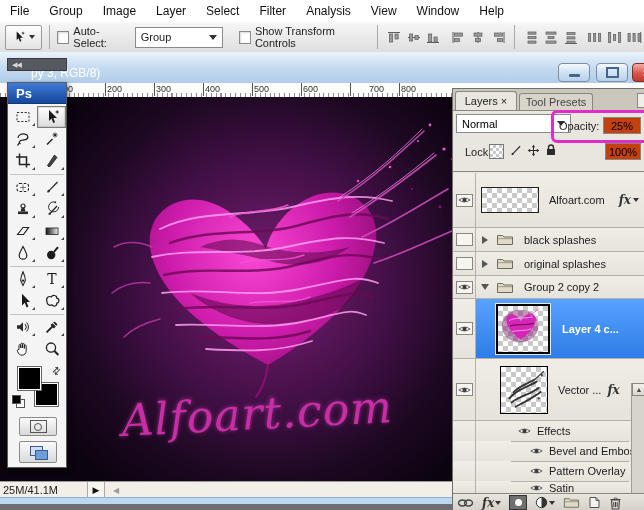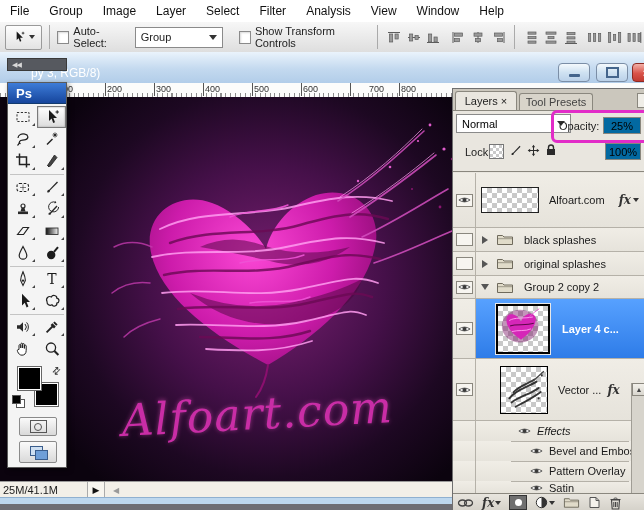--- a/index.html
+++ b/index.html
@@ -67,21 +67,21 @@
           background:linear-gradient(#fafafa,#d9d9d9);display:flex;align-items:center;justify-content:center;}
   
   .lpanel{left:452px;top:88px;width:192px;height:422px;background:#e9e6df;border-left:1px solid #6f6f6f;
           border-top:1px solid #6f6f6f;box-sizing:border-box;overflow:hidden;}
   .tabbar{position:absolute;left:0;top:0;width:192px;height:21px;background:#cbc7bd;border-bottom:1px solid #8a877e;}
   .tab{position:absolute;font-size:11px;color:#222;display:flex;align-items:center;justify-content:center;
        border:1px solid #8a877e;border-bottom:none;border-radius:3px 3px 0 0;box-sizing:border-box;}
   .tab.active{left:2px;top:2px;width:62px;height:19px;background:#e9e6df;}
   .tab.inactive{left:66px;top:4px;width:74px;height:17px;background:#d8d4ca;color:#444;}
   .ctlrow{position:absolute;font-size:11px;color:#222;}
-  .valbox{position:absolute;background:#0369a1;border:1px solid #8a877e;font-size:11px;display:flex;
+  .valbox{position:absolute;background:#c2410c;border:1px solid #8a877e;font-size:11px;display:flex;
           align-items:center;justify-content:center;box-sizing:border-box;}
   .hilite{position:absolute;border:3px solid #e22cc8;border-radius:6px;}
   .lrow{position:absolute;left:0;width:192px;display:flex;align-items:center;box-sizing:border-box;
         background:linear-gradient(#f0ede6,#e6e3db);border-bottom:1px solid #b5b1a8;font-size:11px;color:#1a1a1a;}
   .eyecell{width:22px;align-self:stretch;border-right:1px solid #b5b1a8;display:flex;align-items:center;justify-content:center;flex:none;}
   .eyebox{width:17px;height:13px;background:#f7f5f0;border:1px solid #8a877e;display:flex;align-items:center;justify-content:center;box-sizing:border-box;}
   .rowbody{flex:1;display:flex;align-items:center;height:100%;}
   .tri-r{width:0;height:0;border-left:6px solid #555;border-top:4px solid transparent;border-bottom:4px solid transparent;margin-left:6px;}
   .tri-d{width:0;height:0;border-top:6px solid #555;border-left:4px solid transparent;border-right:4px solid transparent;margin-left:5px;}
   .checker{background-color:#fff;background-image:
@@ -666,21 +666,21 @@
       <span style="margin-left:10px;">Vector ...</span>
       <span class="fxg" style="margin-left:6px;">fx</span>
     </div>
   </div>
   <div class="lrow" style="top:332px;height:20px;border-bottom:none;">
     <div class="eyecell"></div>
     <div class="rowbody" style="padding-left:42px;">
       <svg width="13" height="8">
           <use href="#sym-eye"></use>
         </svg>
-      <span style="margin-left:6px;font-style:italic;">Effects</span>
+      <span style="margin-left:6px;">Effects</span>
     </div>
   </div>
   <div class="lrow" style="top:352px;height:20px;border-bottom:none;">
     <div class="effline"></div>
     <div class="eyecell"></div>
     <div class="rowbody" style="padding-left:54px;">
       <svg width="13" height="8">
           <use href="#sym-eye"></use>
         </svg>
       <span style="margin-left:6px;">Bevel and Emboss</span>

